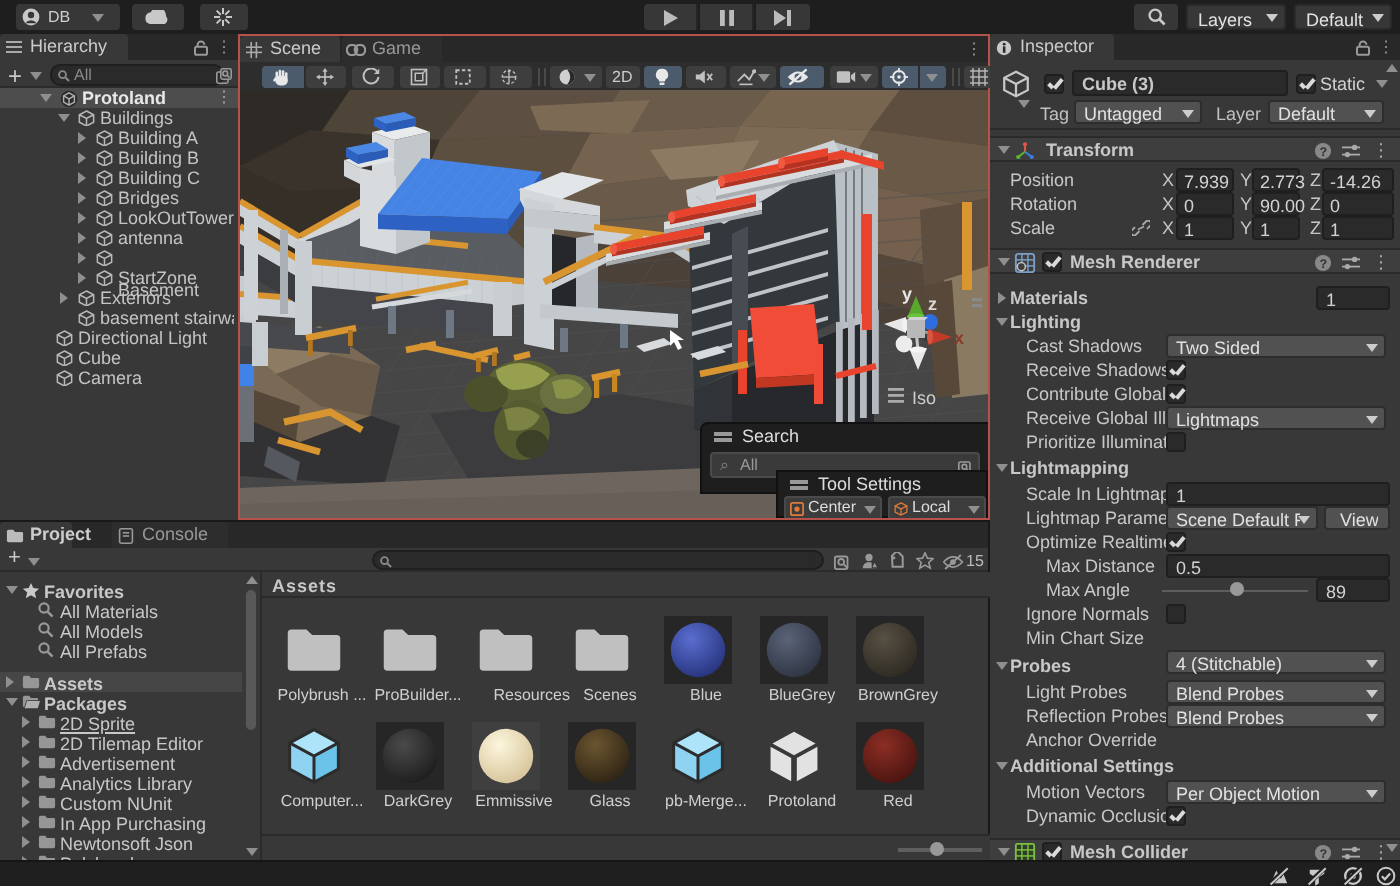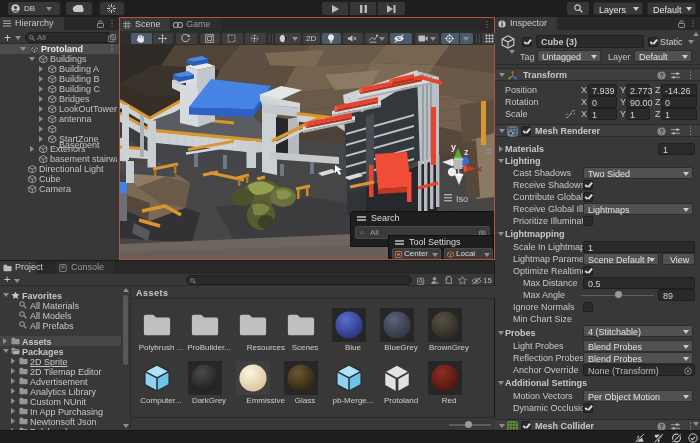--- a/index.html
+++ b/index.html
@@ -976,27 +976,20 @@
         </div>
         <div class="abs" style="left:0;top:322px;width:205px;height:12px;">
           <span class="lbl" style="left:18px;top:1px;color:#c8c8c8;max-width:115px;">Reflection Probes</span>
           <div class="drop" style="left:88px;top:0px;width:110px;height:12px;">
             <span class="lbl" style="left:4px;top:1px;">Blend Probes</span>
             <span class="da"></span>
           </div>
         </div>
         <div class="abs" style="left:0;top:334px;width:205px;height:12px;">
           <span class="lbl" style="left:18px;top:1px;color:#c8c8c8;max-width:115px;">Anchor Override</span>
-          <div class="field" style="left:88px;top:0px;width:112px;height:12px;">
-            <span class="lbl" style="left:4px;top:1px;color:#bbb;">None (Transform)</span>
-            <svg class="abs" style="right:2px;top:2px" width="8" height="8" viewBox="0 0 10 10">
-              <circle cx="5" cy="5" r="4" fill="none" stroke="#999" stroke-width="1"></circle>
-              <circle cx="5" cy="5" r="1.3" fill="#999"></circle>
-            </svg>
-          </div>
         </div>
         <div class="abs" style="left:0;top:347px;width:205px;height:12px;">
           <span class="ad" style="left:3px;top:3.5px;"></span>
           <span class="lbl b" style="left:10px;top:1px;color:#c8c8c8;max-width:115px;">Additional Settings</span>
         </div>
         <div class="abs" style="left:0;top:360px;width:205px;height:12px;">
           <span class="lbl" style="left:18px;top:1px;color:#c8c8c8;max-width:115px;">Motion Vectors</span>
           <div class="drop" style="left:88px;top:0px;width:110px;height:12px;">
             <span class="lbl" style="left:4px;top:1px;">Per Object Motion</span>
             <span class="da"></span>
@@ -1032,21 +1025,21 @@
           <span class="lbl" style="right:5px;top:1px;color:#aaa;font-size:9px;">⋮</span>
         </div>
         <span class="ad" style="right:1px;top:392px;"></span>
         <div class="abs" style="right:1px;top:2px;">
           <span style="display:block;width:0;height:0;border-left:3px solid transparent;border-right:3px solid transparent;border-bottom:4.5px solid #8f8f8f;"></span>
         </div>
       </div>
 </div>
 <div class="panel" style="left:0;top:261px;width:494px;height:169px;">
   <div class="tabbar" style="height:13px;">
-    <div class="tab" style="left:0;width:36px;"><svg class="abs" style="left:3px;top:3px" width="9" height="8" viewBox="0 0 10 8">
+    <div class="tab" style="left:0;width:36px;font-weight:bold;"><svg class="abs" style="left:3px;top:3px" width="9" height="8" viewBox="0 0 10 8">
             <path d="M0.5 1.5 a1 1 0 0 1 1-1 H4 L5 1.8 H8.7 a0.8 0.8 0 0 1 0.8 0.8 V6.5 a1 1 0 0 1 -1 1 H1.5 a1 1 0 0 1 -1-1 Z" fill="#bbb"></path>
           </svg>Project</div>
     <div class="tab inactive" style="left:56px;width:58px;"><svg class="abs" style="left:3px;top:2.5px" width="8" height="8" viewBox="0 0 10 10">
             <rect x="1" y="0.5" width="8" height="9" rx="1" fill="none" stroke="#999" stroke-width="1"></rect>
             <line x1="3" y1="3" x2="7" y2="3" stroke="#999" stroke-width="1"></line>
             <line x1="3" y1="5" x2="7" y2="5" stroke="#999" stroke-width="1"></line>
           </svg>Console</div>
   </div>
   <div class="abs" style="left:0;top:13px;width:494px;height:12px;background:#383838;border-bottom:1px solid #2b2b2b;">
     <span class="lbl" style="left:4px;top:-1px;font-size:11px;color:#c8c8c8;">+</span>
@@ -1267,21 +1260,21 @@
         <div class="abs" style="left:105px;top:75px;width:34px;height:34px;background:#3f3f3f;"></div>
 <svg class="abs" style="left:107px;top:77px" width="30" height="30" viewBox="0 0 32 32">
 <defs>
             <radialGradient id="g107_77" cx="0.38" cy="0.3" r="0.75">
               <stop offset="0" stop-color="#fdf6dd"></stop>
               <stop offset="1" stop-color="#d6c49a"></stop>
             </radialGradient>
           </defs>
 <circle cx="16" cy="16" r="14.5" fill="url(#g107_77)"></circle>
         </svg>
-        <div class="lbl" style="left:98px;top:110px;width:56px;text-align:right;font-size:8px;color:#cfcfcf;">Emmissive</div>
+        <div class="lbl" style="left:98px;top:110px;width:56px;text-align:center;font-size:8px;color:#cfcfcf;">Emmissive</div>
         <div class="abs" style="left:153px;top:75px;width:34px;height:34px;background:#262626;"></div>
 <svg class="abs" style="left:155px;top:77px" width="30" height="30" viewBox="0 0 32 32">
 <defs>
             <radialGradient id="g155_77" cx="0.38" cy="0.3" r="0.75">
               <stop offset="0" stop-color="#6b5530"></stop>
               <stop offset="1" stop-color="#2e2414"></stop>
             </radialGradient>
           </defs>
 <circle cx="16" cy="16" r="14.5" fill="url(#g155_77)"></circle>
         </svg>

